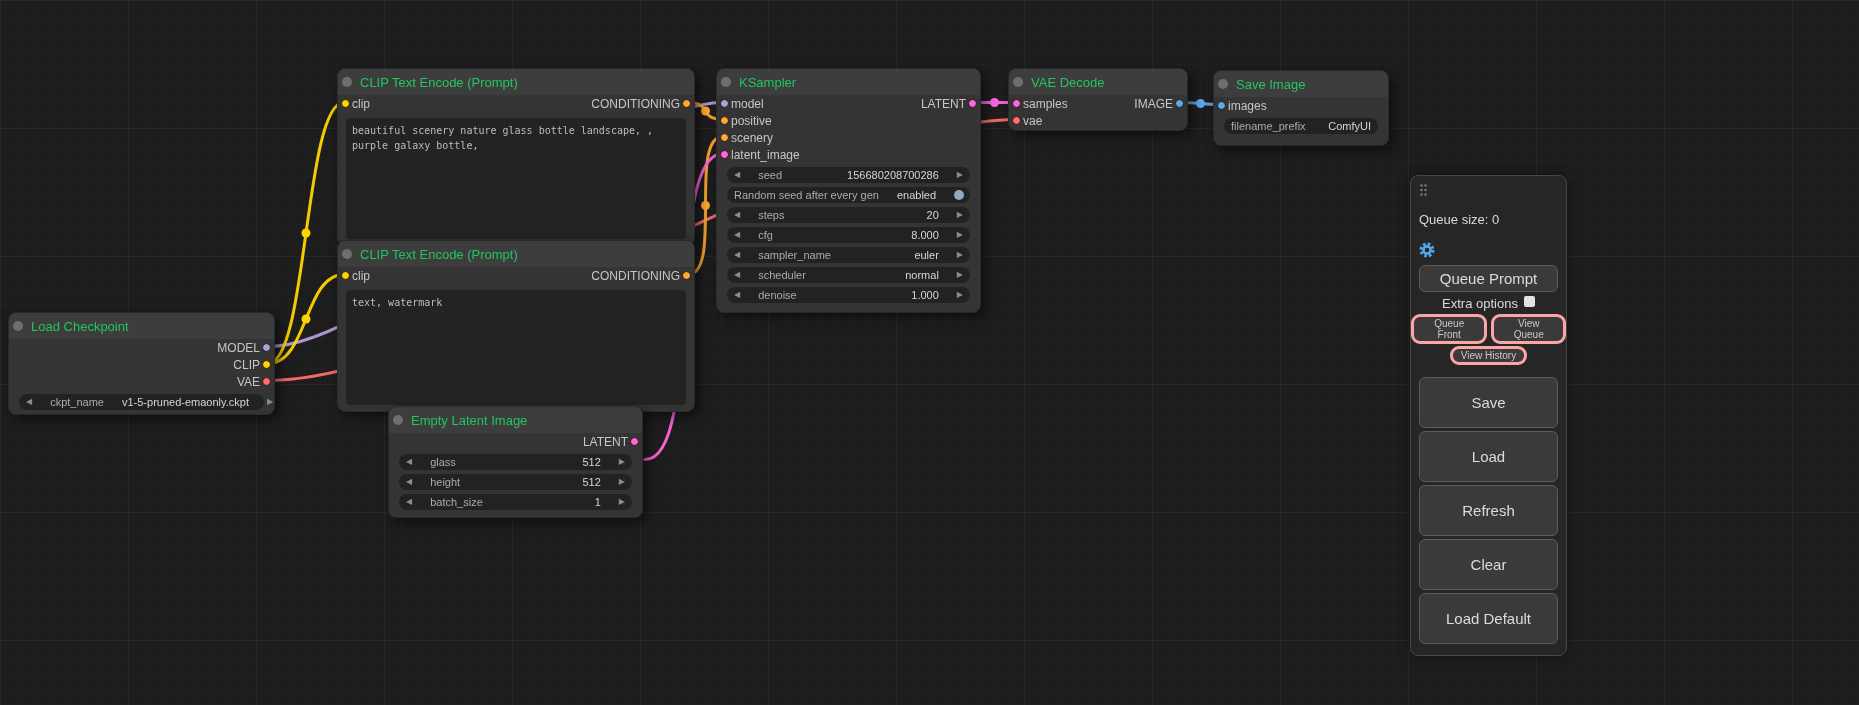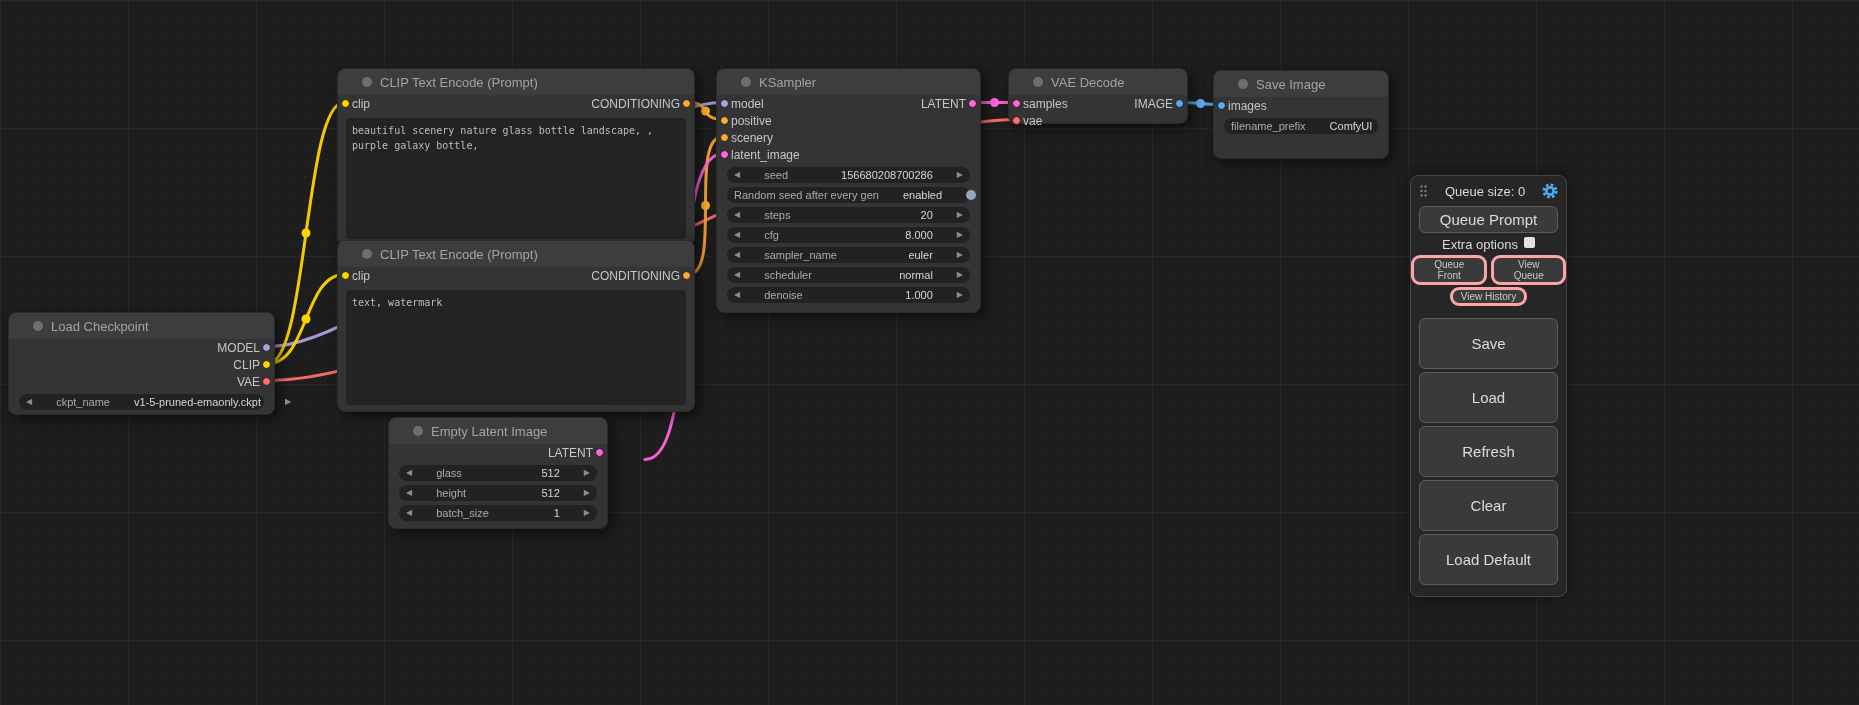--- a/index.html
+++ b/index.html
@@ -20,59 +20,59 @@
 
   .node {
     position:absolute; z-index:2;
     background:#343434; border:1px solid #2a2a2a; border-radius:8px;
     box-shadow:4px 4px 12px rgba(0,0,0,.55);
     color:#d6d6d6;
   }
   .node.flexcol { display:flex; flex-direction:column; }
   .ntitle {
     height:26px; flex:none; display:flex; align-items:center; gap:8px;
-    padding:0 24px; background:#3d3d3d; border-radius:7px 7px 0 0;
-    font-size:13px; color:#a3a3a3; white-space:nowrap;
+    padding:0 4px; background:#3d3d3d; border-radius:7px 7px 0 0;
+    font-size:13px; color:#22c55e; white-space:nowrap;
   }
   .ndot { width:10px; height:10px; border-radius:50%; background:#6e6e6e; flex:none; }
   .row {
     position:relative; height:17px; flex:none;
     display:flex; align-items:center;
     font-size:12px; color:#c6c6c6; padding:0 14px; white-space:nowrap;
   }
   .slabel-out { margin-left:auto; }
   .sdot {
     position:absolute; top:4px; width:9px; height:9px; border-radius:50%;
     border:1px solid #1a1a1a; background:#888;
   }
   .sdot.in  { left:3px; }
   .sdot.out { right:3px; }
 
   .widget {
     height:16px; margin:4px 10px; background:#222222; border-radius:8px;
-    display:flex; align-items:center; gap:24px; padding:0 7px;
+    display:flex; align-items:center; gap:18px; padding:0 7px;
     font-size:11px; color:#ababab; white-space:nowrap;
   }
   .widget .val { margin-left:auto; color:#d6d6d6; }
   .warr { font-size:8px; color:#8d8d8d; line-height:1; }
   .togdot { width:10px; height:10px; border-radius:50%; flex:none; }
 
   .textarea {
     flex:1; margin:6px 8px; background:#232323; border-radius:4px;
     padding:5px 6px; font-family:"DejaVu Sans Mono", monospace;
     font-size:10px; line-height:1.5; color:#bdbdbd;
     white-space:pre-wrap; overflow:hidden;
   }
 
   .menu {
     position:absolute; z-index:3; left:1410px; top:175px; width:157px;
     background:#262626; border:1px solid #474747; border-radius:8px;
     padding:5px 0 8px; box-shadow:0 0 12px rgba(0,0,0,.45);
   }
-  .menu-head { display:flex; align-items:center; padding:2px 8px 4px; gap:0; }
+  .menu-head { display:flex; align-items:flex-start; padding:2px 8px 4px; gap:15px;flex-direction:column; }
   .queue-size { flex:1; text-align:center; font-size:13px; color:#dadada; }
   .mbtn {
     display:block; width:calc(100% - 16px); margin:3px auto;
     background:#3a3a3a; border:1px solid #5c5c5c; border-radius:6px;
     color:#dcdcdc; font-size:15px; padding:16px 0; text-align:center;
     font-family:"Liberation Sans", sans-serif;
   }
   .mbtn.qp { font-size:15px; padding:4px 0; }
   .gap-top { margin-top:12px; }
   .extra-row {
@@ -158,21 +158,21 @@
     <span class="sdot out" style="background: rgb(255, 110, 110);"></span>
   </div>
   <div class="widget">
     <span class="warr">◀</span>
     <span>ckpt_name</span>
     <span class="val">v1-5-pruned-emaonly.ckpt</span>
     <span class="warr">▶</span>
   </div>
 </div>
 
-<div class="node" style="left:388px; top:417px; width:220px; height:112px;">
+<div class="node" style="left:388px; top:406px; width:255px; height:112px;">
   <div class="ntitle">
     <span class="ndot"></span>
     <span>Empty Latent Image</span>
   </div>
   <div class="row">
     <span class="slabel-out">LATENT</span>
     <span class="sdot out" style="background: rgb(255, 102, 221);"></span>
   </div>
   <div class="widget">
     <span class="warr">◀</span>
@@ -253,38 +253,38 @@
     <span class="warr">▶</span>
   </div>
   <div class="widget">
     <span class="warr">◀</span>
     <span>denoise</span>
     <span class="val">1.000</span>
     <span class="warr">▶</span>
   </div>
 </div>
 
-<div class="node" style="left:1008px; top:68px; width:180px; height:56px;">
+<div class="node" style="left:1008px; top:68px; width:180px; height:63px;">
   <div class="ntitle">
     <span class="ndot"></span>
     <span>VAE Decode</span>
   </div>
   <div class="row">
     <span class="sdot in" style="background: rgb(255, 102, 221);"></span>
     <span>samples</span>
     <span class="slabel-out">IMAGE</span>
     <span class="sdot out" style="background: rgb(93, 169, 233);"></span>
   </div>
   <div class="row">
     <span class="sdot in" style="background: rgb(255, 110, 110);"></span>
     <span>vae</span>
   </div>
 </div>
 
-<div class="node" style="left:1213px; top:70px; width:176px; height:89px;">
+<div class="node" style="left:1213px; top:70px; width:176px; height:76px;">
   <div class="ntitle">
     <span class="ndot"></span>
     <span>Save Image</span>
   </div>
   <div class="row">
     <span class="sdot in" style="background: rgb(93, 169, 233);"></span>
     <span>images</span>
   </div>
   <div class="widget">
     <span>filename_prefix</span>

